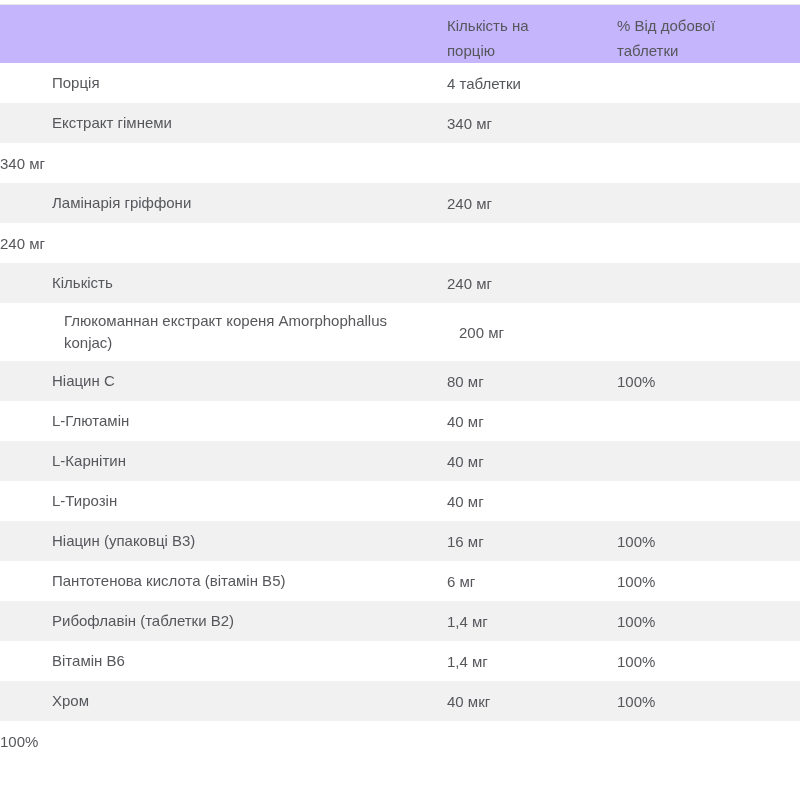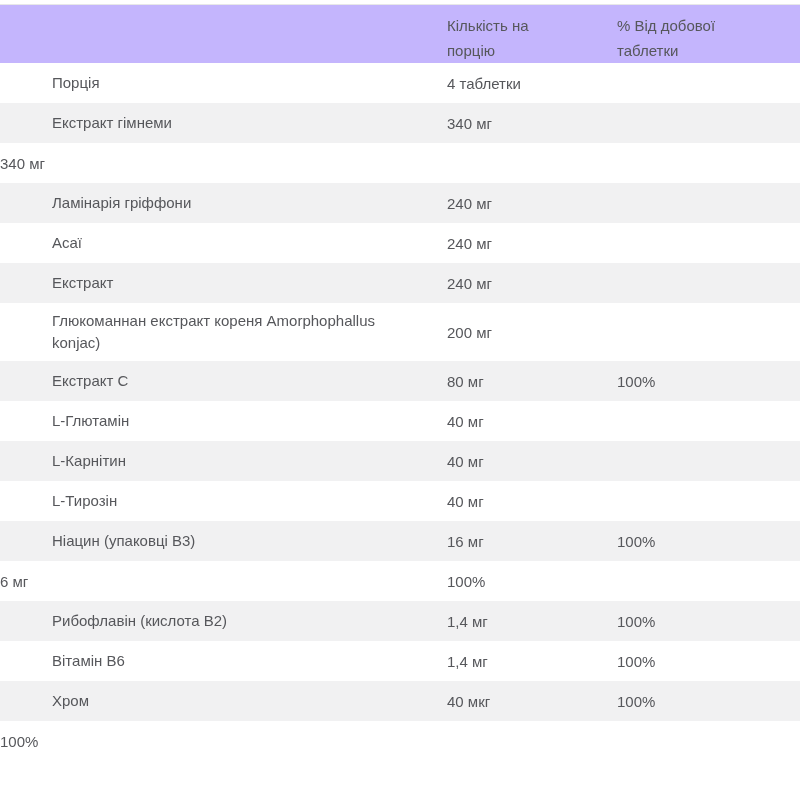--- a/index.html
+++ b/index.html
@@ -49,21 +49,21 @@
   .cell.label {
     padding-left: 12px;
     padding-right: 20px;
     line-height: 22px;
     margin-left: 40px;
   }
   .row .cell.label {
     max-width: 420px;
   }
   .row.tall {
-    padding: 7px 0;
+    padding: 7px 12px;
   }
   .row.tall .cell.label {
     max-width: 400px;
   }
 </style>
 </head>
 <body>
 
 <div class="facts-table">
 
@@ -93,39 +93,38 @@
       <div class="cell"></div>
     </div>
 
     <div class="grid-row row">
       <div class="cell label">Ламінарія гріффони</div>
       <div class="cell">240 мг</div>
       <div class="cell"></div>
     </div>
 
     <div class="grid-row row">
-      <div class="cell label">Асаї</div>
       <div class="cell">240 мг</div>
       <div class="cell"></div>
     </div>
 
     <div class="grid-row row">
-      <div class="cell label">Екстракт</div>
+      <div class="cell label">Кількість</div>
       <div class="cell">240 мг</div>
       <div class="cell"></div>
     </div>
 
     <div class="grid-row row tall">
       <div class="cell label">Глюкоманнан екстракт кореня Amorphophallus konjac)</div>
       <div class="cell">200 мг</div>
       <div class="cell"></div>
     </div>
 
     <div class="grid-row row">
-      <div class="cell label">Екстракт С</div>
+      <div class="cell label">Ніацин С</div>
       <div class="cell">80 мг</div>
       <div class="cell">100%</div>
     </div>
 
     <div class="grid-row row">
       <div class="cell label">L-Глютамін</div>
       <div class="cell">40 мг</div>
       <div class="cell"></div>
     </div>
 
@@ -141,26 +140,27 @@
       <div class="cell"></div>
     </div>
 
     <div class="grid-row row">
       <div class="cell label">Ніацин (упаковці В3)</div>
       <div class="cell">16 мг</div>
       <div class="cell">100%</div>
     </div>
 
     <div class="grid-row row">
+      <div class="cell label">Пантотенова кислота (вітамін В5)</div>
       <div class="cell">6 мг</div>
       <div class="cell">100%</div>
     </div>
 
     <div class="grid-row row">
-      <div class="cell label">Рибофлавін (кислота В2)</div>
+      <div class="cell label">Рибофлавін (таблетки В2)</div>
       <div class="cell">1,4 мг</div>
       <div class="cell">100%</div>
     </div>
 
     <div class="grid-row row">
       <div class="cell label">Вітамін В6</div>
       <div class="cell">1,4 мг</div>
       <div class="cell">100%</div>
     </div>
 

